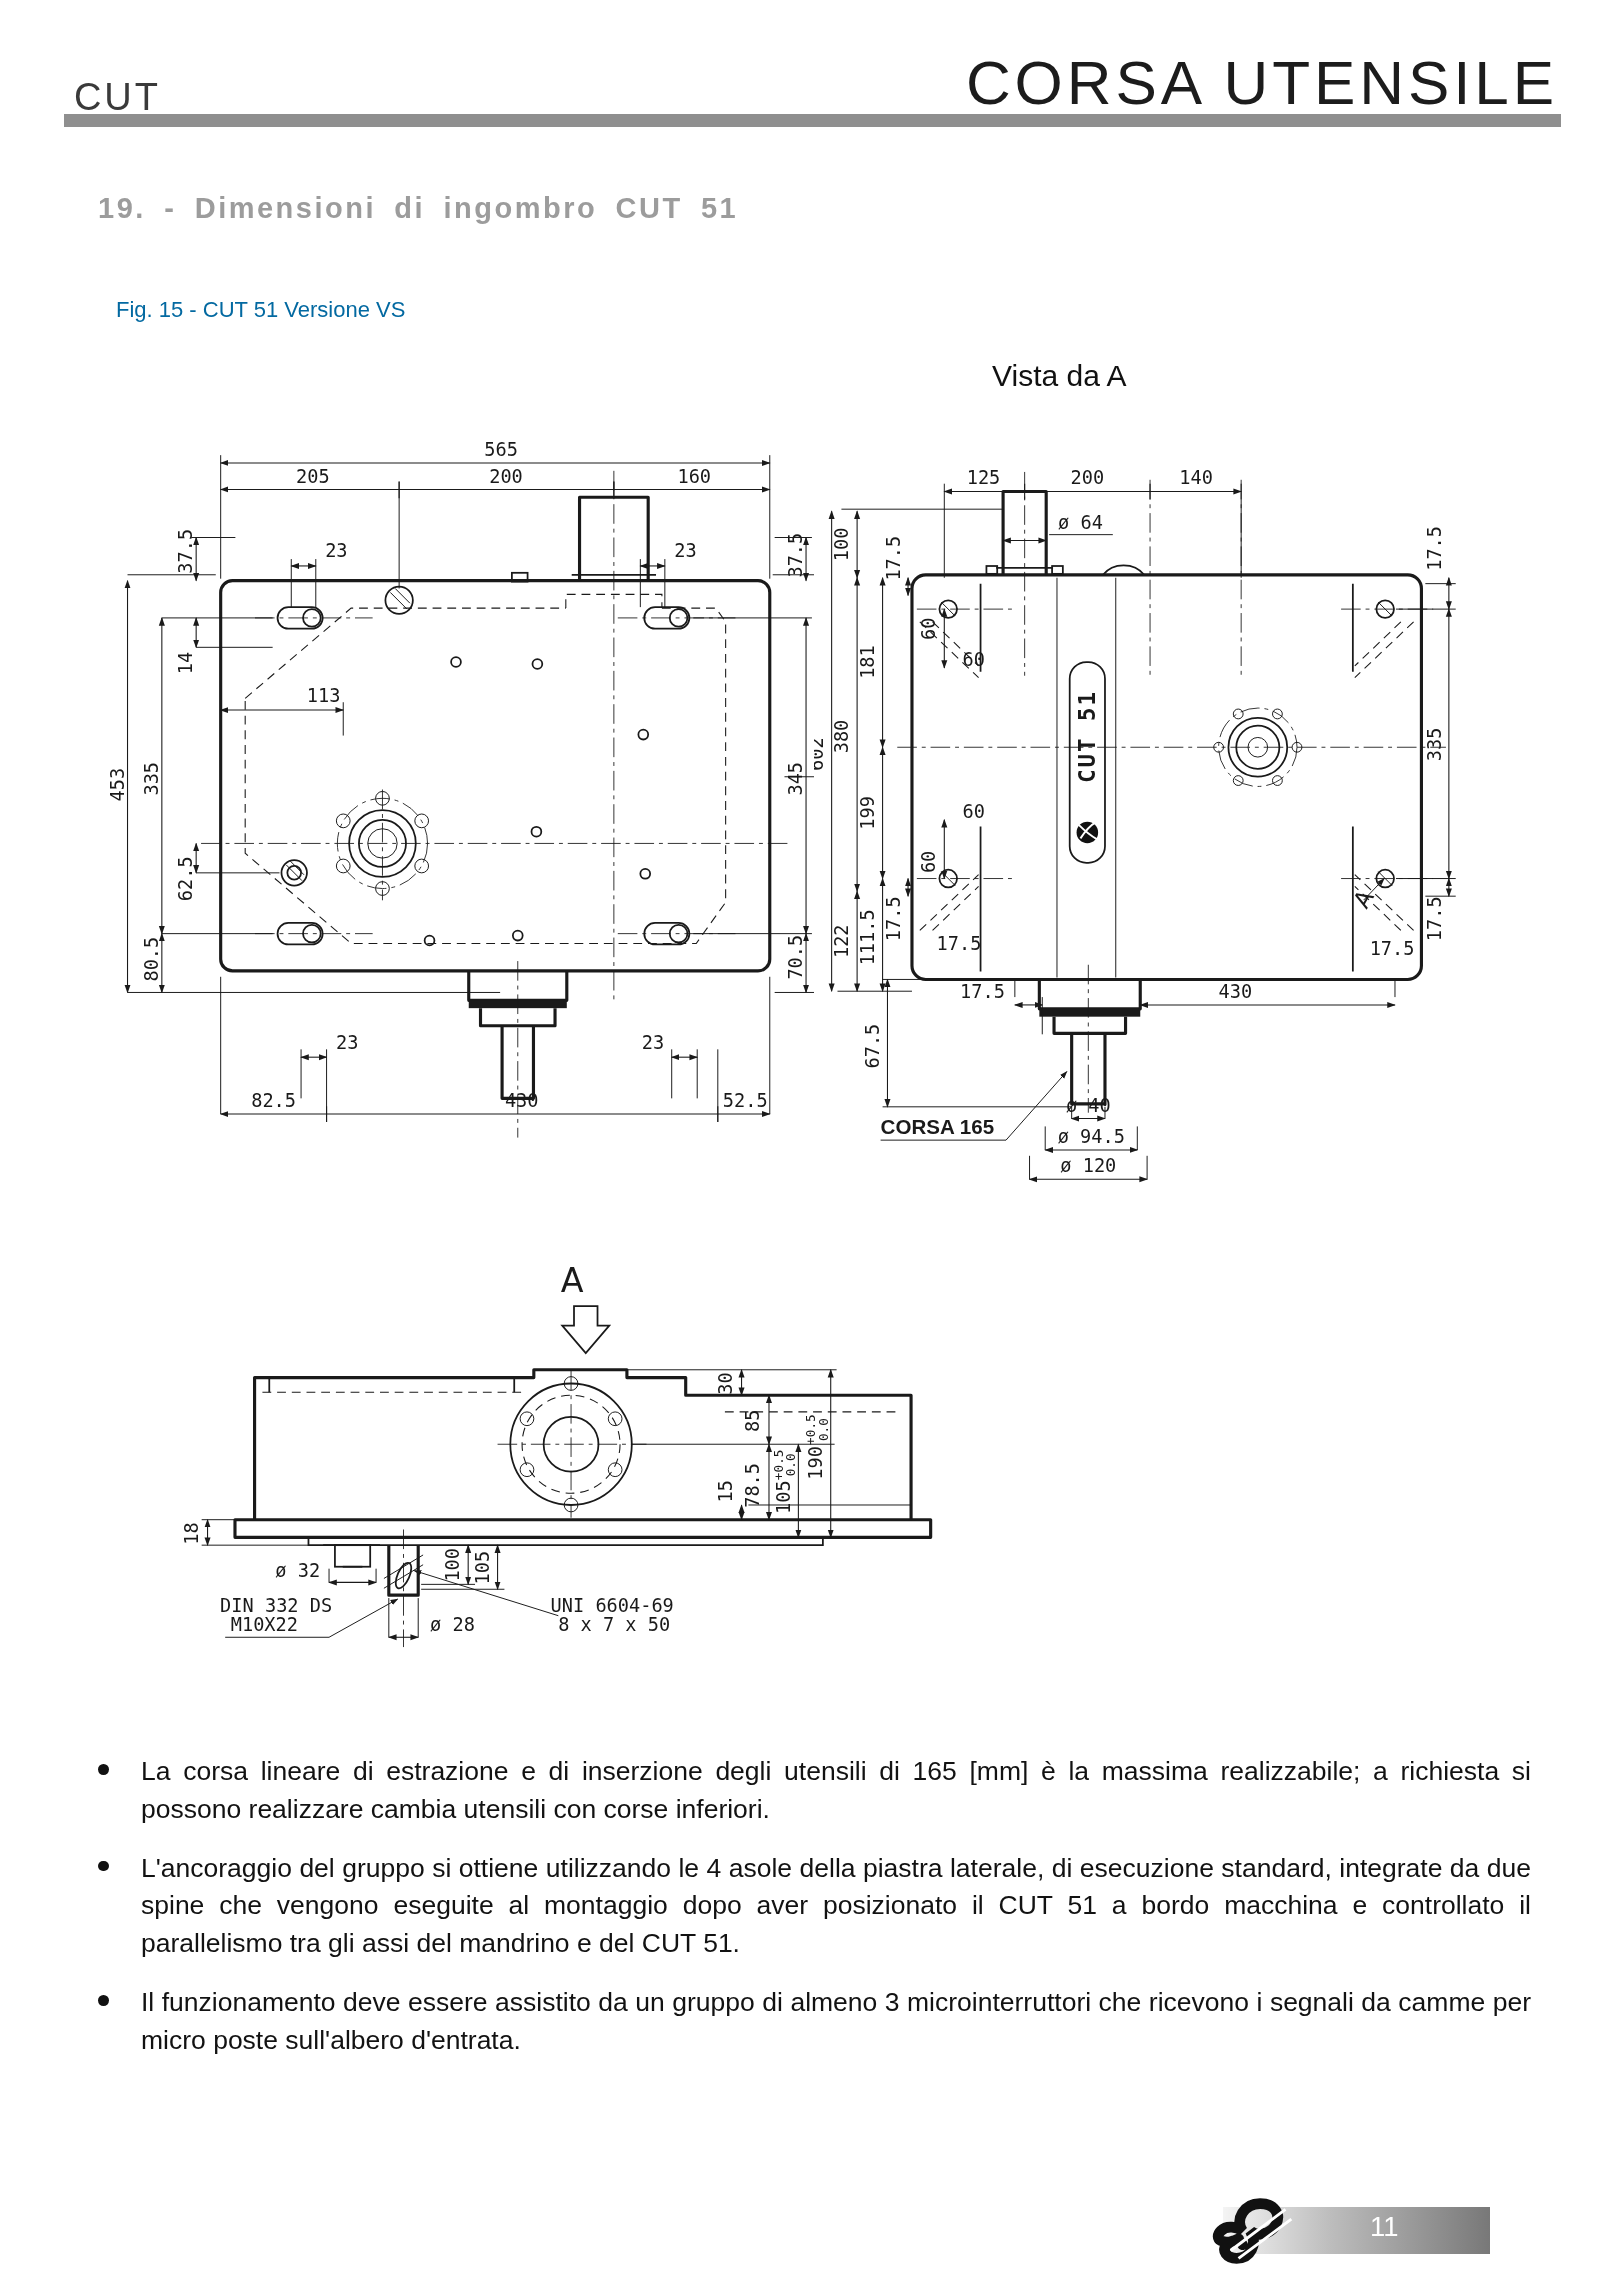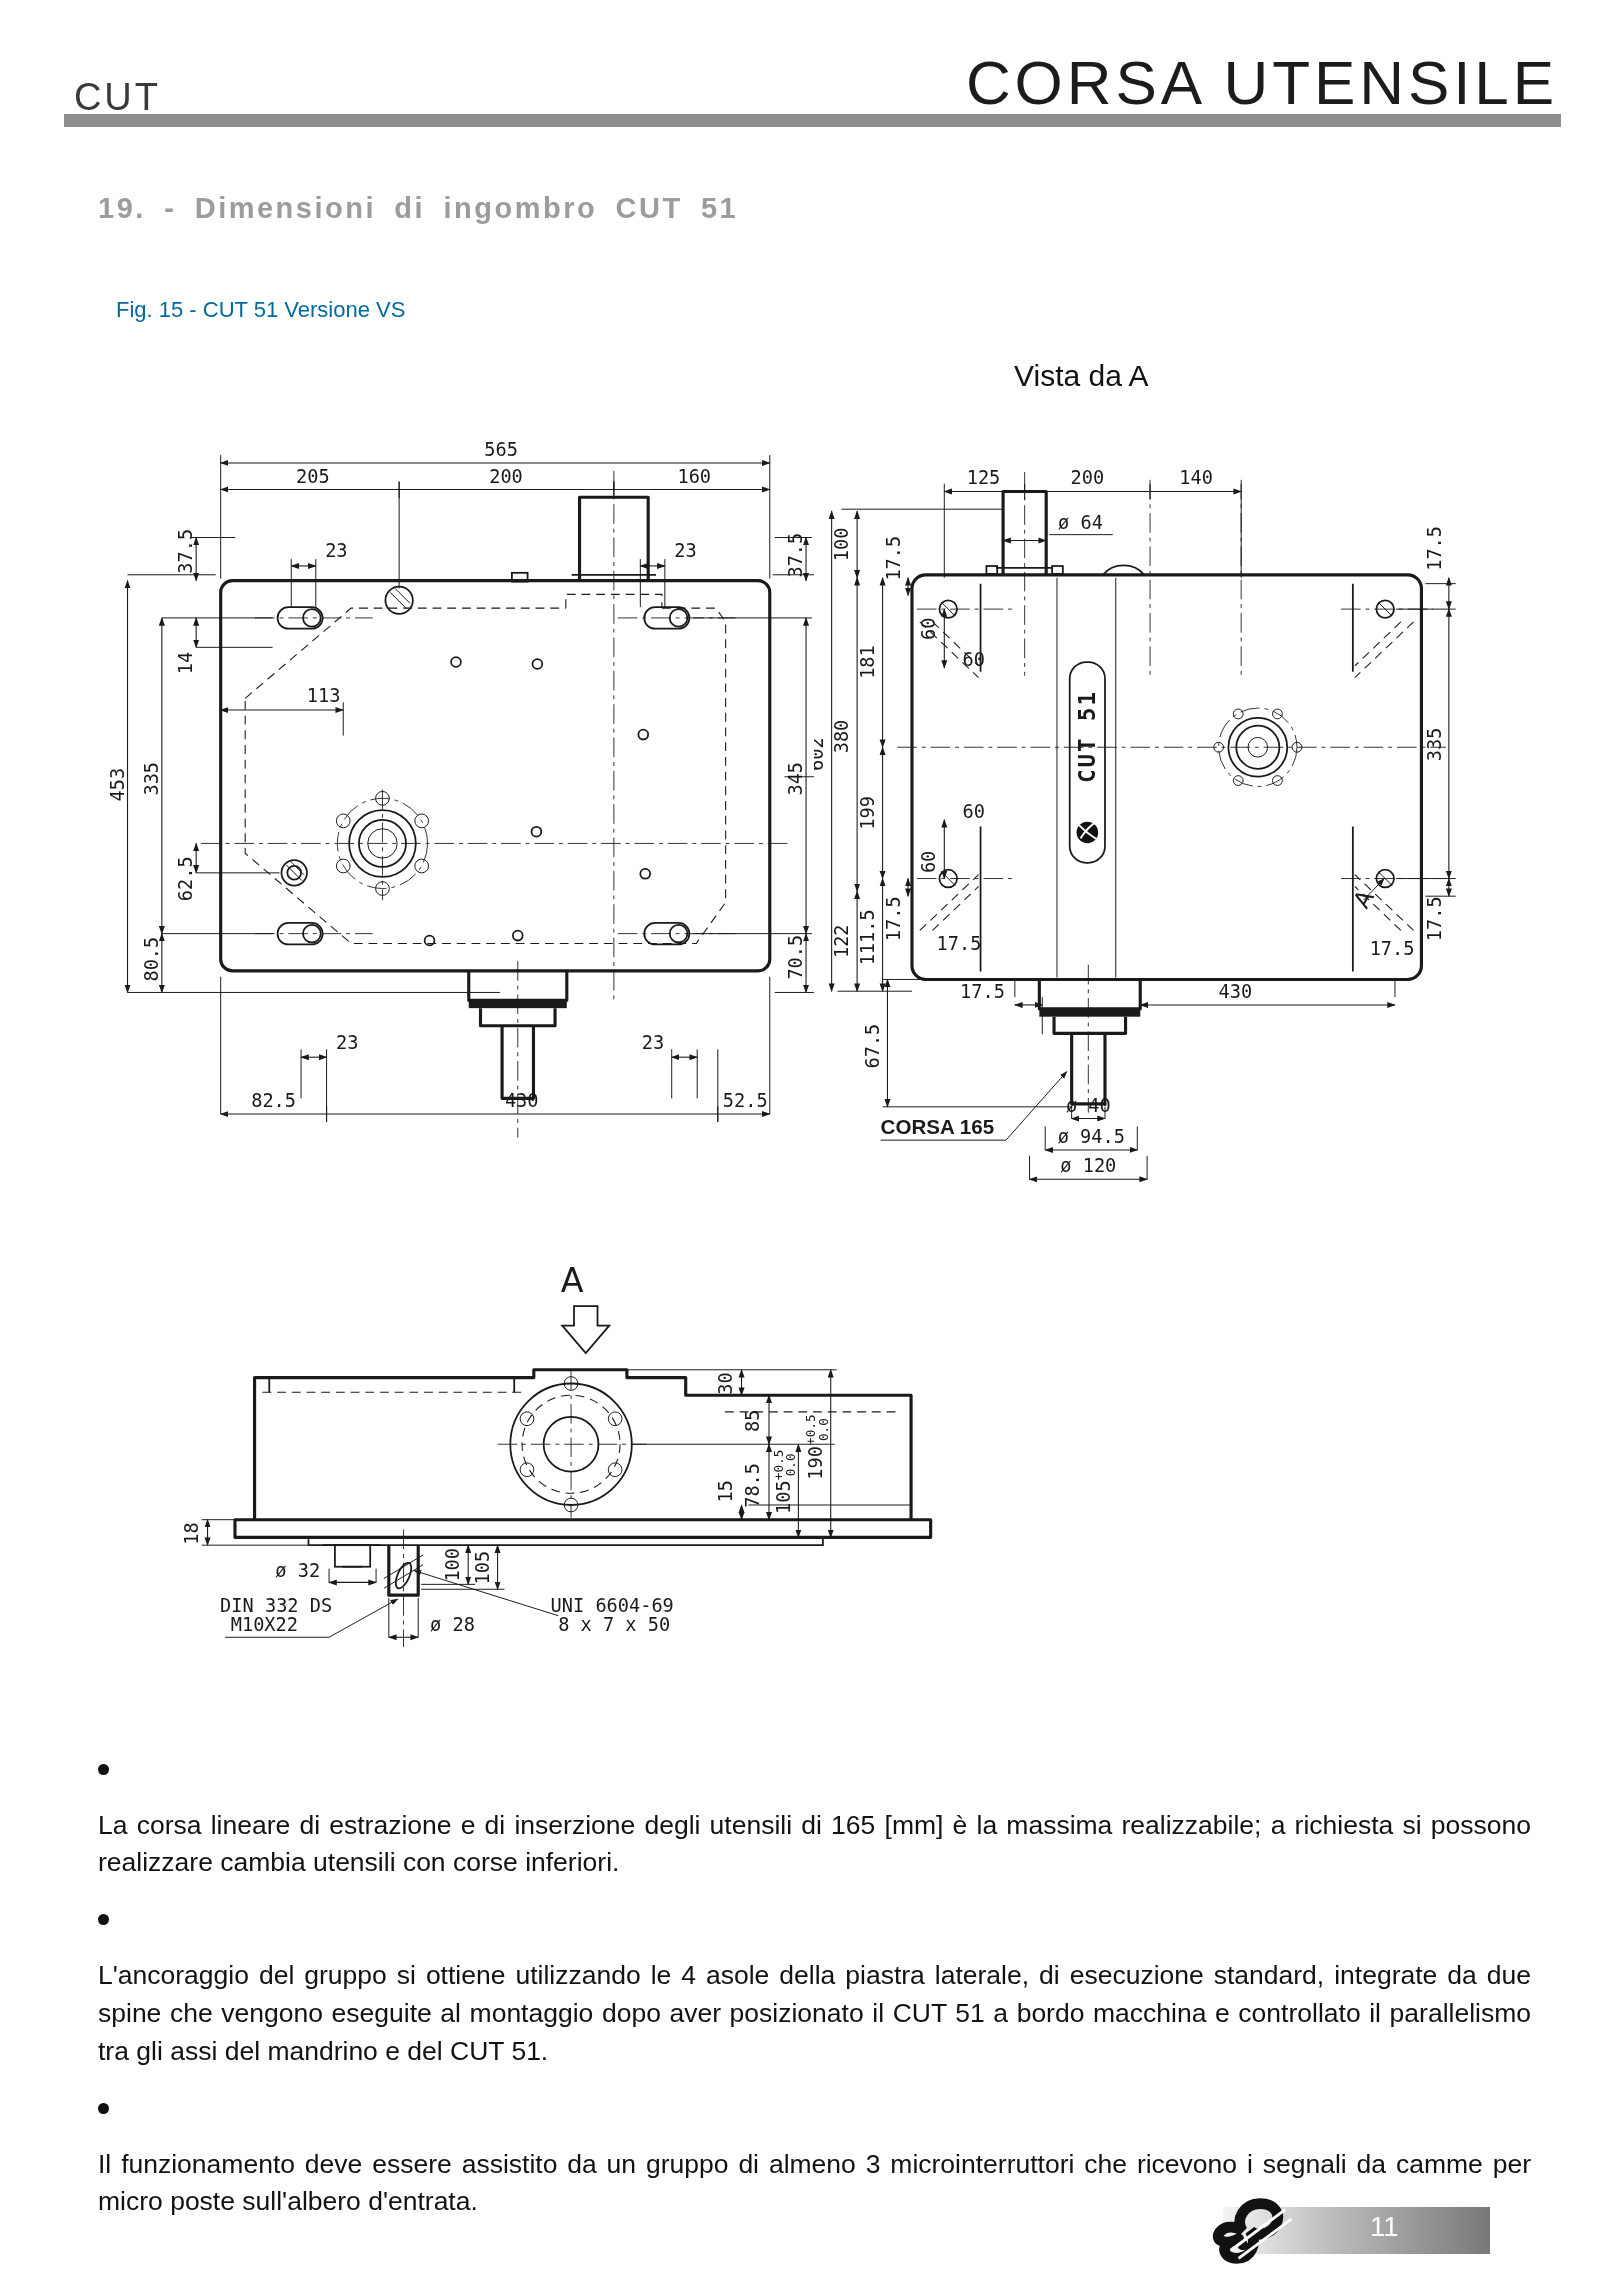--- a/index.html
+++ b/index.html
@@ -5,37 +5,37 @@
   html,body{margin:0;padding:0;background:#e8e8e8;}
   #page{position:relative;width:1621px;height:2293px;background:#ffffff;overflow:hidden;
         font-family:"Liberation Sans",sans-serif;color:#111;}
   
   #hdr-code{position:absolute;left:74px;top:76px;font-size:38px;font-weight:400;letter-spacing:2.9px;color:#3a3a3a;}
   #hdr-title{position:absolute;right:63px;top:47px;font-size:62px;font-weight:400;letter-spacing:3.9px;color:#1c1c1c;}
   #hdr-rule{position:absolute;left:64px;top:114px;width:1497px;height:12.7px;background:#8f8f8f;}
   
   #sec-head{position:absolute;left:98px;top:192px;font-size:29px;font-weight:bold;letter-spacing:2.5px;word-spacing:7.8px;color:#9c9c9c;}
   #fig-cap{position:absolute;left:116px;top:297px;font-size:22px;color:#0369a1;}
-  #view-lbl{position:absolute;left:1014px;top:359px;font-size:30px;color:#111;}
+  #view-lbl{position:absolute;left:992px;top:359px;font-size:30px;color:#111;}
   
   .draw{position:absolute;}
   .thk{fill:none;stroke:#1a1a1a;stroke-width:3.2;stroke-linejoin:round;}
   .ln{fill:none;stroke:#1a1a1a;stroke-width:1.8;}
   .thin{fill:none;stroke:#1a1a1a;stroke-width:1;}
   .dash{fill:none;stroke:#1a1a1a;stroke-width:1.1;stroke-dasharray:9 6;}
   .cl{fill:none;stroke:#1a1a1a;stroke-width:0.9;stroke-dasharray:20 5 4 5;}
   .dim{fill:none;stroke:#1a1a1a;stroke-width:1.1;}
   text.dt{font:19px "DejaVu Sans Mono",monospace;fill:#1a1a1a;text-anchor:middle;}
   text.big{font:34px "DejaVu Sans",sans-serif;fill:#1a1a1a;text-anchor:middle;}
   text.sm{font:13px "DejaVu Sans Mono",monospace;fill:#1a1a1a;text-anchor:middle;}
   text.corsa{font:bold 21px "Liberation Sans",sans-serif;fill:#1a1a1a;}
   text.badge{font:bold 23px "DejaVu Sans Mono",monospace;fill:#1a1a1a;text-anchor:middle;letter-spacing:2px;}
   
   #bullets{position:absolute;left:98px;top:1753px;width:1433px;}
-  .brow{display:flex;margin-bottom:21.6px;flex-direction:column;}
+  .brow{display:flex;margin-bottom:21.6px;}
   .bdot{flex:0 0 43px;padding-top:10.8px;}
   .bdot i{display:block;width:10.8px;height:10.8px;border-radius:50%;background:#111;}
   .btxt{flex:1;font-size:26.5px;line-height:1.42;text-align:justify;color:#121212;}
   
   #foot-bar{position:absolute;left:1223px;top:2207px;width:267px;height:47px;
             background:linear-gradient(90deg,#f4f4f4 0%,#bdbdbd 40%,#787878 100%);}
   #foot-num{position:absolute;left:147px;top:3.9px;font-size:27.4px;color:#ffffff;}
   #foot-logo{position:absolute;left:-13.7px;top:-25.5px;}
 </style>
 </head>

